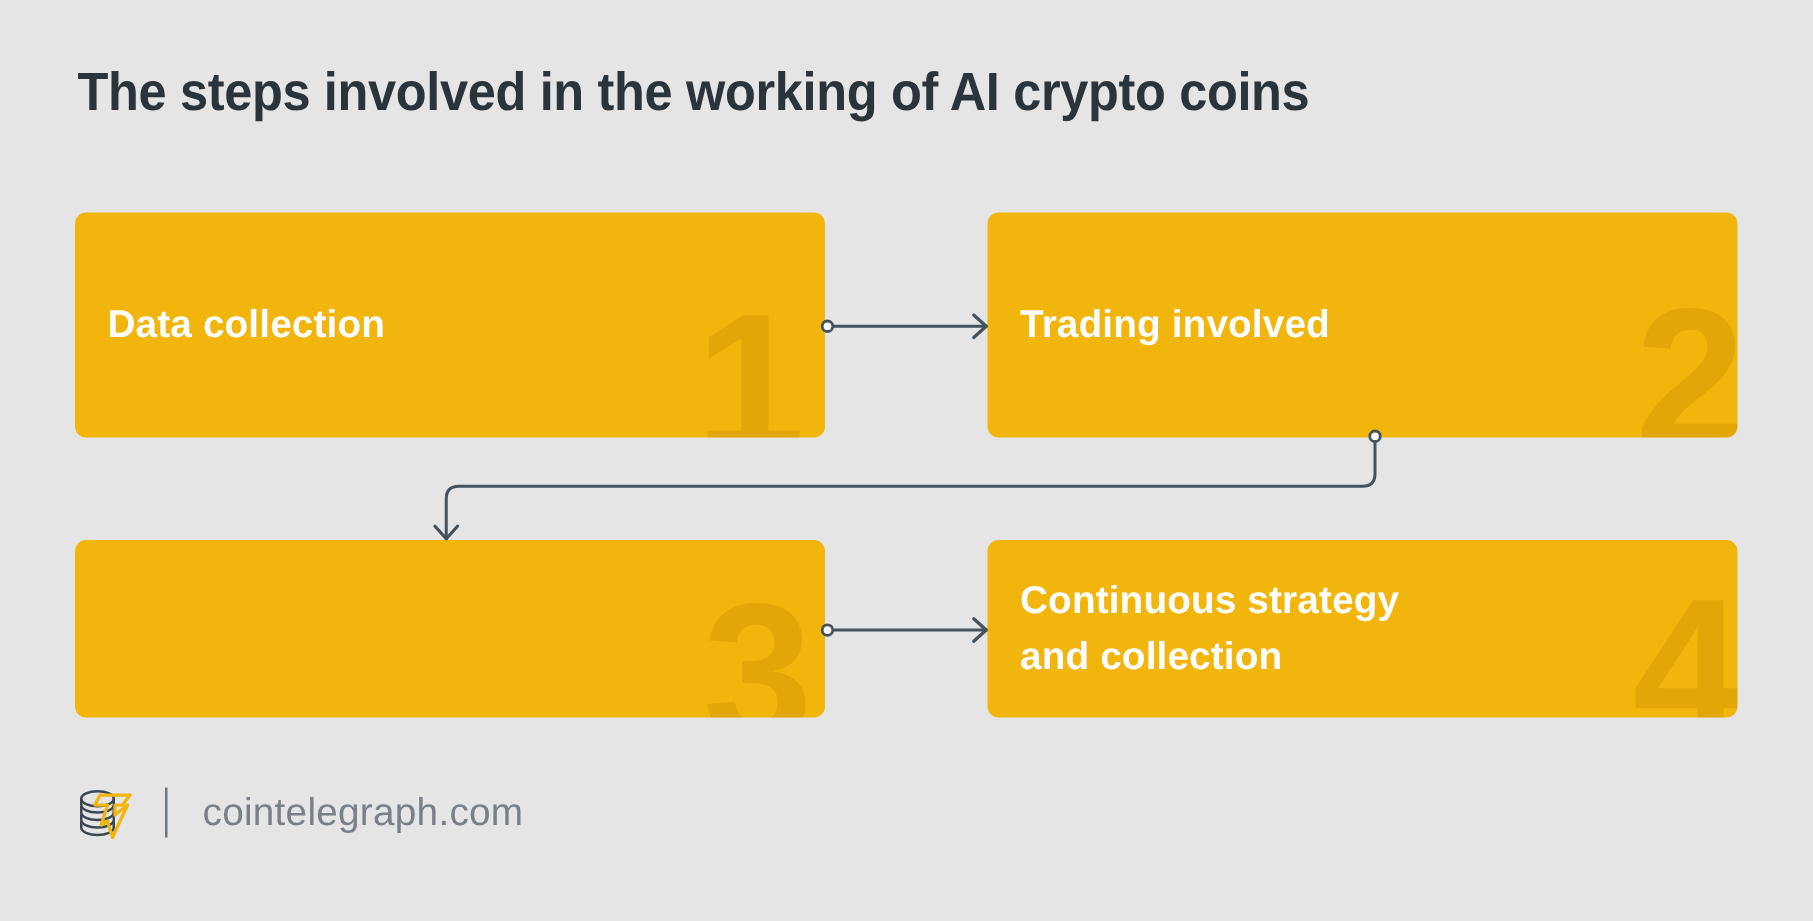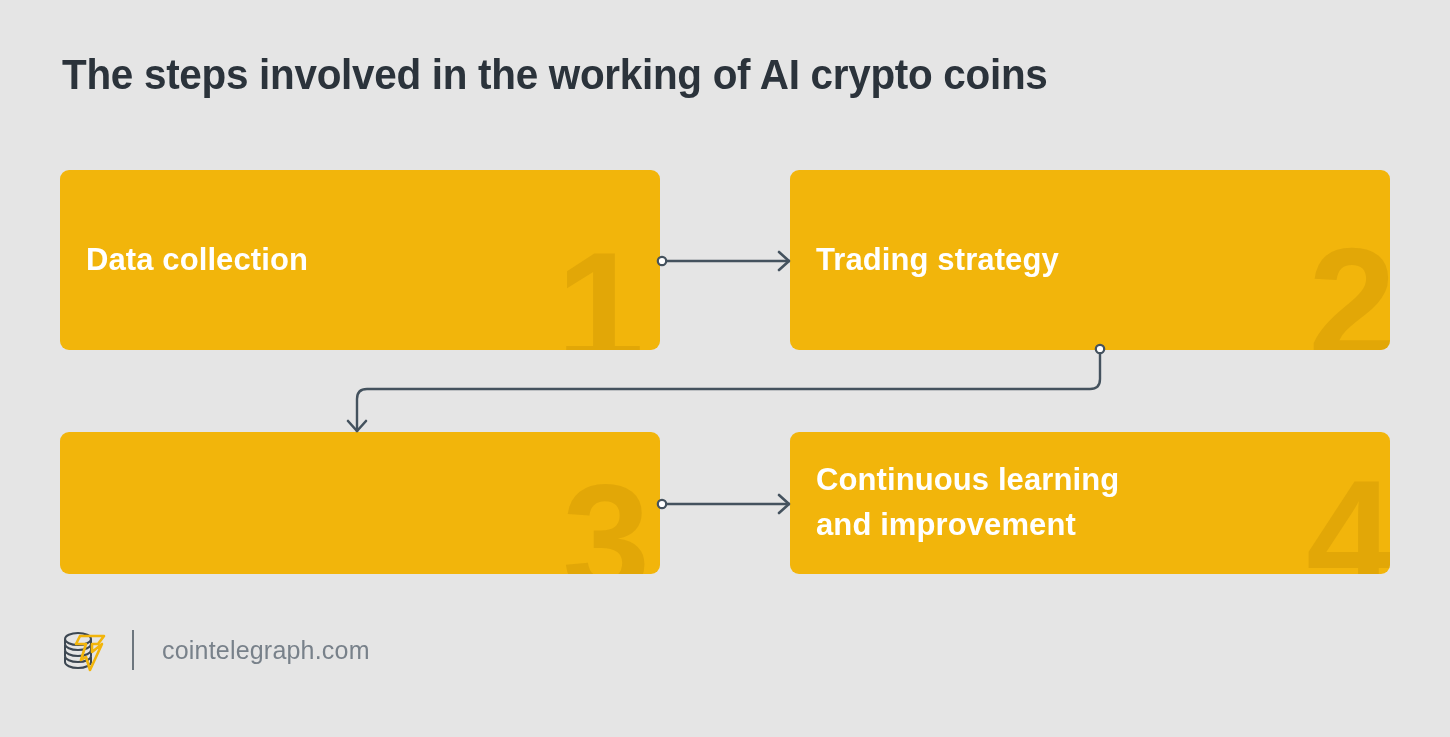--- a/index.html
+++ b/index.html
@@ -107,52 +107,52 @@
     height: 48px;
     display: block;
   }
   .footer-divider {
     width: 2px;
     height: 40px;
     background: #6d767e;
     margin: 0 28px 0 22px;
   }
   .footer-text {
-    font-size: 25px;
+    font-size: 31px;
     color: #78818a;
     letter-spacing: 0.2px;
     font-family: "Liberation Sans", sans-serif;
   }
 </style>
 </head>
 <body>
 
 <div class="infographic">
 
   <div class="title">The steps involved in the working of AI crypto coins</div>
 
   <div class="step-box" id="box-1">
     <div class="step-watermark">1</div>
     <div class="step-label">Data collection</div>
   </div>
 
   <div class="step-box" id="box-2">
     <div class="step-watermark">2</div>
-    <div class="step-label">Trading strategy</div>
+    <div class="step-label">Trading involved</div>
   </div>
 
   <div class="step-box" id="box-3">
     <div class="step-watermark">3</div>
   </div>
 
   <div class="step-box" id="box-4">
     <div class="step-watermark">4</div>
     <div class="step-label">
-      <span>Continuous learning</span><br>
-      <span>and improvement</span>
+      <span>Continuous strategy</span><br>
+      <span>and collection</span>
     </div>
   </div>
 
   <svg class="connector-layer" width="1450" height="737" viewBox="0 0 1450 737">
 
     <g>
       <line x1="666" y1="261" x2="790" y2="261" stroke="#44525e" stroke-width="2.4" stroke-linecap="butt"></line>
       <polyline points="779,252 789,261 779,270" fill="none" stroke="#44525e" stroke-width="2.6" stroke-linecap="round" stroke-linejoin="round"></polyline>
       <circle cx="662" cy="261" r="4.2" fill="#ffffff" stroke="#44525e" stroke-width="2.2"></circle>
     </g>

